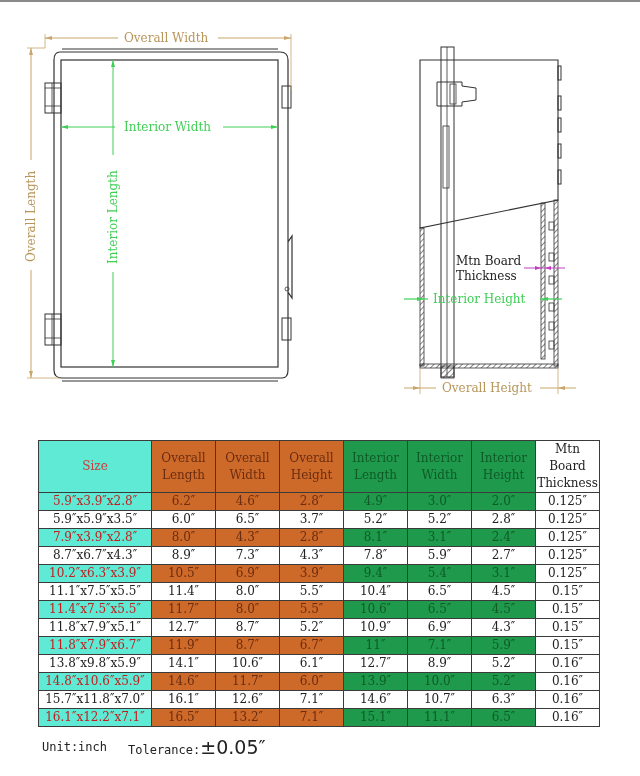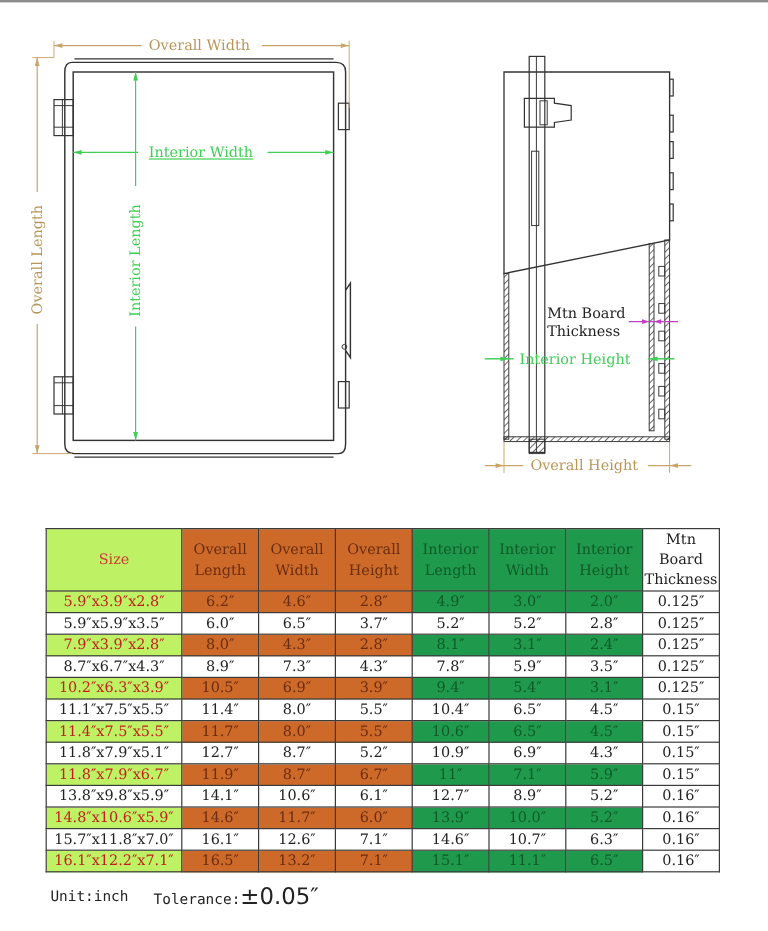--- a/index.html
+++ b/index.html
@@ -11,21 +11,21 @@
   .lbl.green { color: #3fcf55; }
   .lbl.black { color: #222; }
   .vert { transform: rotate(-90deg); transform-origin: left top; }
   table.spec { position: absolute; left: 38px; top: 440px; border-collapse: collapse; font-family: "DejaVu Serif", serif; font-size: 12px; }
   table.spec td { border: 1px solid #3b3b3b; padding: 0; text-align: center; height: 17px; line-height: 17px; }
   table.spec tr.head td { height: 37px; line-height: 17px; }
   td.c-size { width: 112px; }
   td.c-ov { width: 63px; }
   td.c-in { width: 63px; }
   td.c-mt { width: 63px; }
-  .bg-red { background: #bef264; color: #c21e1e; }
+  .bg-red { background: #5eead4; color: #c21e1e; }
   .bg-red.hdr { color: #cf3b3b; }
   .bg-orange { background: #cd6a2a; color: #6b2c10; margin-left: 32px; }
   .bg-green { background: #1f9a4c; color: #0f5a26; }
   .bg-white { background: #ffffff; color: #222; }
   .footer { position: absolute; top: 740px; font-family: "DejaVu Sans Mono", monospace; color: #222; }
   .unit { left: 42px; font-size: 12px; }
   .tol { left: 128px; font-size: 12px; }
   .tolval { font-family: "DejaVu Sans", sans-serif; font-size: 19px; }
 </style>
 </head>
@@ -131,21 +131,21 @@
     <line x1="404" y1="388" x2="436" y2="388" stroke="#c9a56a" stroke-width="1"></line>
     <line x1="540" y1="388" x2="576" y2="388" stroke="#c9a56a" stroke-width="1"></line>
     <polygon points="420,388 413,386 413,390" fill="#c9a56a"></polygon>
     <polygon points="558,388 565,386 565,390" fill="#c9a56a"></polygon>
     <line x1="420" y1="368" x2="420" y2="394" stroke="#c9a56a" stroke-width="0.8"></line>
     <line x1="558" y1="368" x2="558" y2="394" stroke="#c9a56a" stroke-width="0.8"></line>
   </g>
 </svg>
 
 <div class="lbl gold" style="left:124px; top:31px;">Overall Width</div>
-<div class="lbl green" style="left:124px; top:120px;text-decoration:underline;">Interior Width</div>
+<div class="lbl green" style="left:124px; top:120px;">Interior Width</div>
 <div class="lbl gold vert" style="left:24px; top:262px;">Overall Length</div>
 <div class="lbl green vert" style="left:106px; top:264px;">Interior Length</div>
 
 <div class="lbl black" style="left:456px; top:254px;">Mtn Board</div>
 <div class="lbl black" style="left:456px; top:269px;">Thickness</div>
 <div class="lbl green" style="left:433px; top:292px;">Interior Height</div>
 <div class="lbl gold" style="left:442px; top:381px;">Overall Height</div>
 
 <table class="spec">
   <tbody>
@@ -212,21 +212,21 @@
     <td class="c-in bg-green">2.4″</td>
     <td class="c-mt bg-white">0.125″</td>
   </tr>
       <tr>
     <td class="c-size bg-white">8.7″x6.7″x4.3″</td>
     <td class="c-ov bg-white">8.9″</td>
     <td class="c-ov bg-white">7.3″</td>
     <td class="c-ov bg-white">4.3″</td>
     <td class="c-in bg-white">7.8″</td>
     <td class="c-in bg-white">5.9″</td>
-    <td class="c-in bg-white">3.5″</td>
+    <td class="c-in bg-white">2.7″</td>
     <td class="c-mt bg-white">0.125″</td>
   </tr>
       <tr>
     <td class="c-size bg-red">10.2″x6.3″x3.9″</td>
     <td class="c-ov bg-orange">10.5″</td>
     <td class="c-ov bg-orange">6.9″</td>
     <td class="c-ov bg-orange">3.9″</td>
     <td class="c-in bg-green">9.4″</td>
     <td class="c-in bg-green">5.4″</td>
     <td class="c-in bg-green">3.1″</td>

